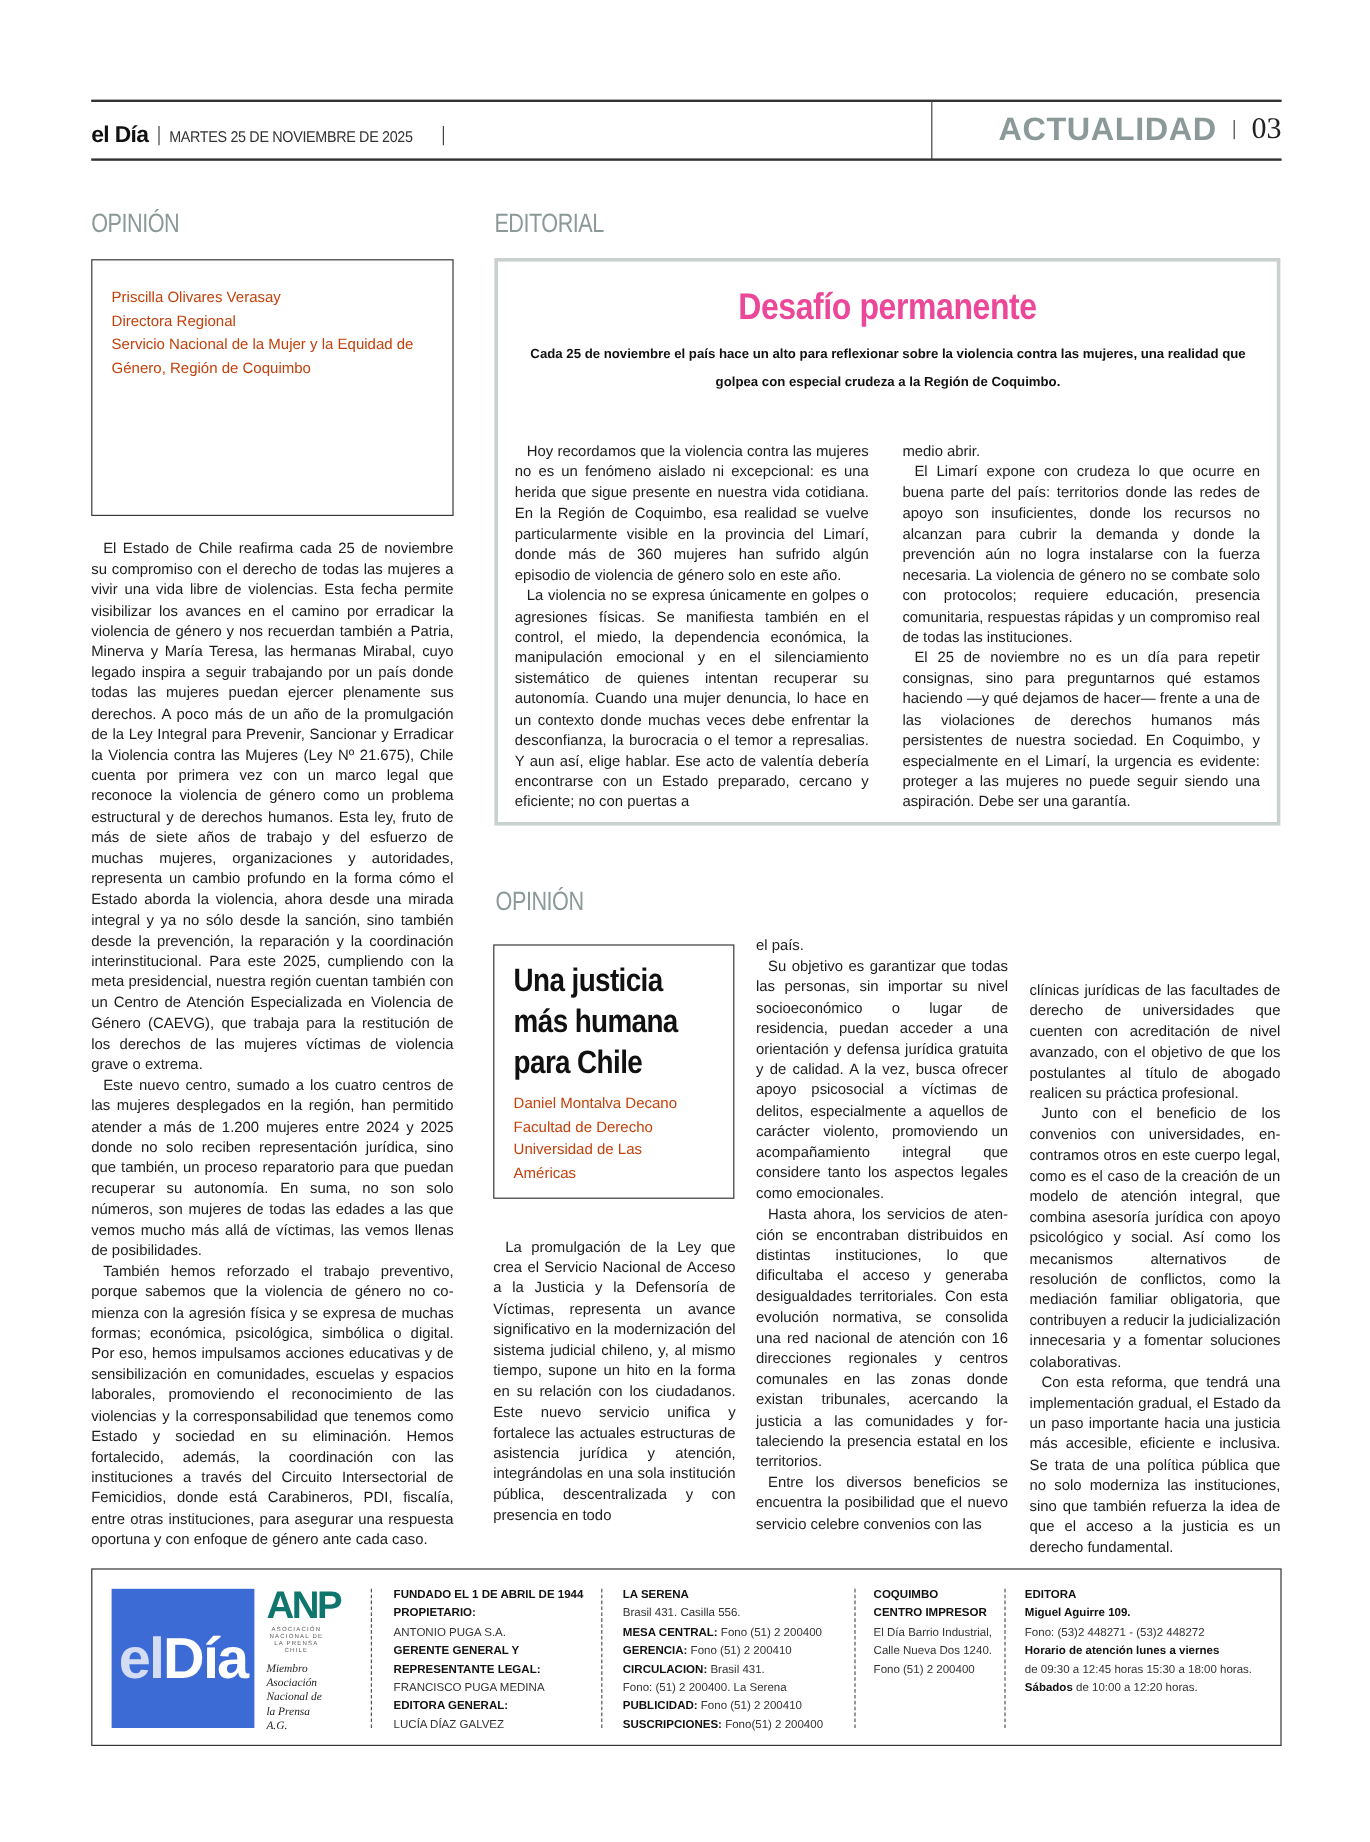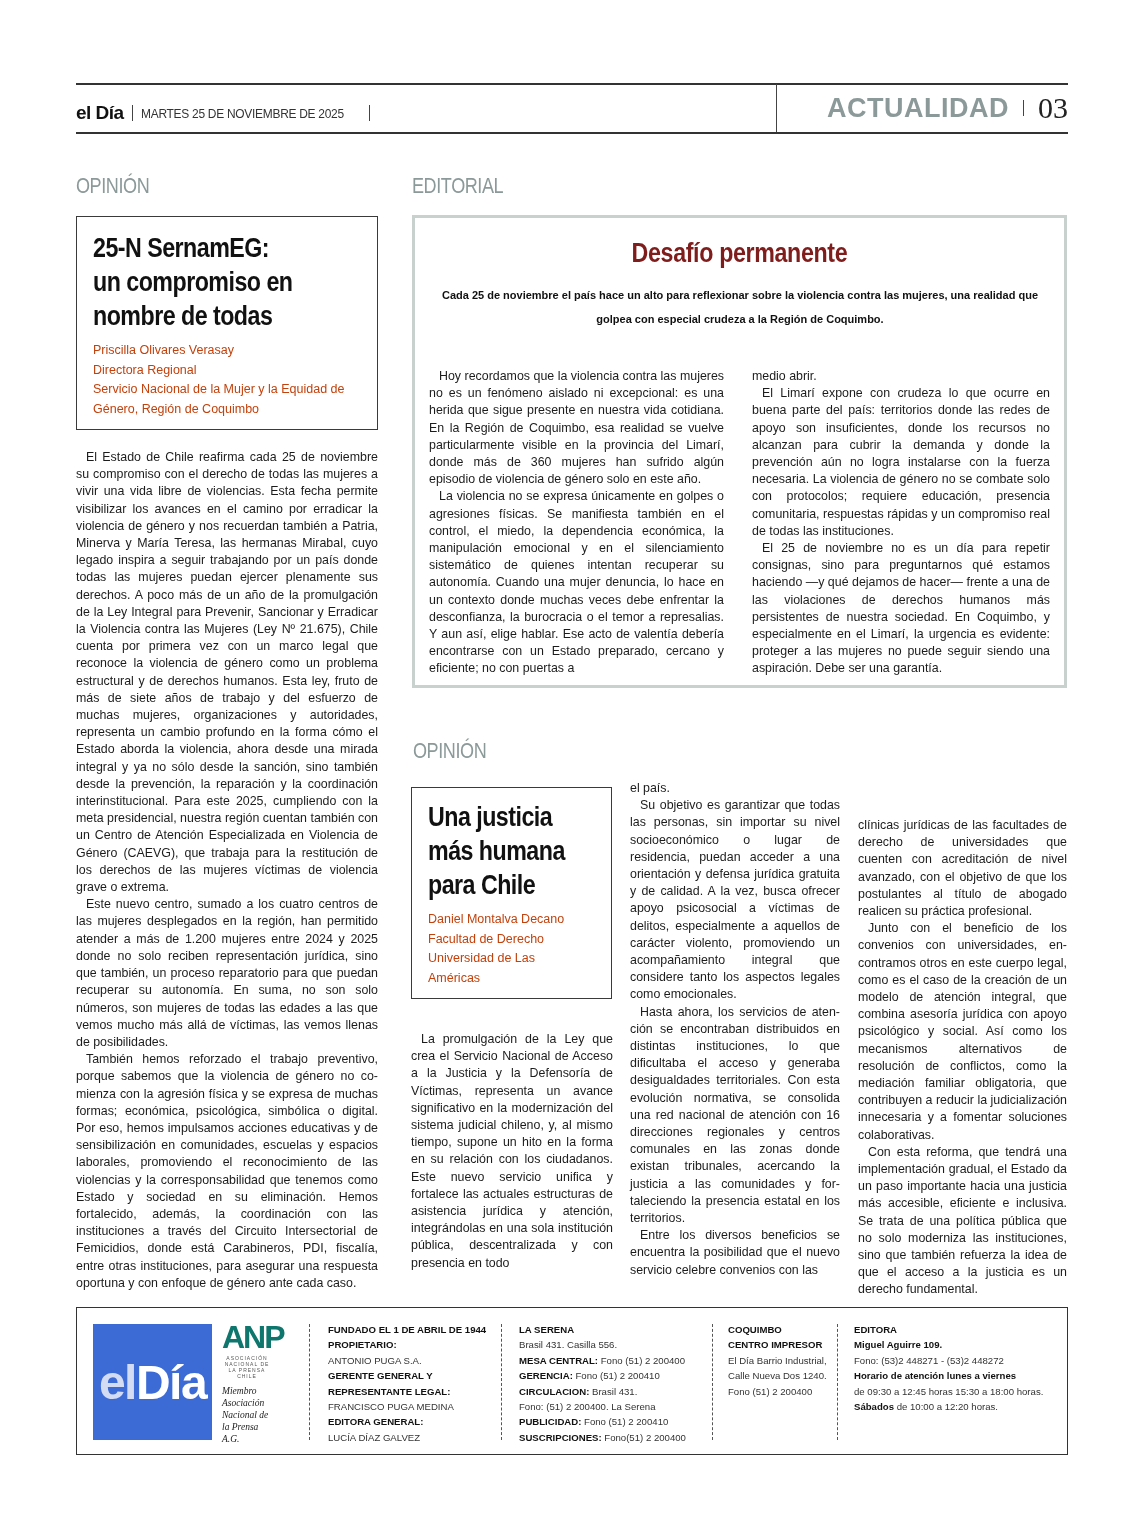--- a/index.html
+++ b/index.html
@@ -9,38 +9,38 @@
   
   .hdr-rule-top { position: absolute; left: 76px; top: 83px; width: 992px; height: 2px; background: #333; }
   .hdr-rule-bot { position: absolute; left: 76px; top: 132px; width: 992px; height: 2px; background: #333; }
   .hdr-vsep { position: absolute; left: 776px; top: 84px; width: 1px; height: 49px; background: #444; }
   .hdr-left { position: absolute; left: 76px; top: 100px; height: 26px; display: flex; align-items: center; gap: 8px; }
   .brand-small { font-family: "Liberation Sans", sans-serif; font-weight: 700; font-size: 19px; letter-spacing: -0.5px; color: #111; }
   .pipe { display: inline-block; width: 1px; height: 16px; background: #444; }
   .hdr-date { font-family: "Liberation Sans Narrow", "Liberation Sans", sans-serif; font-size: 13px; color: #333; letter-spacing: -0.3px; transform: scaleX(0.92); transform-origin: left center; }
   .hdr-right { position: absolute; right: 74px; top: 90px; height: 36px; display: flex; align-items: center; gap: 14px; }
   .section-name { font-family: "Liberation Sans", sans-serif; font-weight: 700; font-size: 27px; color: #8b9998; letter-spacing: 0.5px; }
-  .page-num { font-family: "Liberation Serif", serif; font-size: 30px; color: #222; }
+  .page-num { font-family: "Liberation Serif", serif; font-size: 25px; color: #222; }
 
   
   .kicker { position: absolute; font-family: "Liberation Sans", sans-serif; font-size: 22px; color: #8b9998; letter-spacing: -0.5px; transform: scaleX(0.82); transform-origin: left top; }
 
   
   .op-box { position: absolute; border: 1.5px solid #3a3a3a; background: #fff; }
   .op-title { font-family: "Liberation Sans", sans-serif; font-weight: 700; font-size: 27px; line-height: 34px; color: #111; letter-spacing: -0.6px; transform: scaleX(0.86); transform-origin: left top; white-space: nowrap; }
   .op-byline { font-family: "Liberation Sans", sans-serif; font-size: 12.5px; line-height: 19.5px; color: #c2410c; margin-top: 8px; }
 
   
   .col { position: absolute; font-family: "Liberation Sans", sans-serif; font-size: 12.4px; line-height: 17.2px; color: #1c1c1c; text-align: justify; hyphens: manual; }
   .col p { text-indent: 10px; }
   .col p.cont { text-indent: 0; }
 
   
   .ed-box { position: absolute; left: 412px; top: 215px; width: 655px; height: 473px; border: 3px solid #c9d1cf; background: #fff; }
-  .ed-title { position: absolute; left: 0; top: 20px; width: 100%; text-align: center; font-family: "Liberation Sans", sans-serif; font-weight: 700; font-size: 27px; color: #7f1d1d; letter-spacing: -0.4px; }
+  .ed-title { position: absolute; left: 0; top: 20px; width: 100%; text-align: center; font-family: "Liberation Sans", sans-serif; font-weight: 700; font-size: 31px; color: #ec4899; letter-spacing: -0.4px; }
   .ed-title span { display: inline-block; transform: scaleX(0.86); }
   .ed-deck { position: absolute; left: 20px; top: 66px; width: 610px; text-align: center; font-family: "Liberation Sans", sans-serif; font-weight: 700; font-size: 11px; line-height: 23.5px; color: #111; }
 
   
   .footer { position: absolute; left: 76px; top: 1307px; width: 992px; height: 148px; border: 1.5px solid #333; background: #fff; }
   .logo-box { position: absolute; left: 16px; top: 16px; width: 119px; height: 116px; background: #3c6bd6; display: flex; align-items: center; justify-content: center; }
   .logo-box span { font-family: "Liberation Sans", sans-serif; font-weight: 700; font-size: 48px; letter-spacing: -1.5px; }
   .logo-el { color: #d4dcf3; }
   .logo-dia { color: #ffffff; }
   .anp { position: absolute; left: 145px; top: 14px; width: 70px; }
@@ -64,25 +64,20 @@
 <div class="hdr-vsep"></div>
 <div class="hdr-right">
   <span class="section-name">ACTUALIDAD</span>
   <span class="pipe"></span>
   <span class="page-num">03</span>
 </div>
 <div class="hdr-rule-bot"></div>
 
 <div class="kicker" style="left:76px; top:173px;">OPINIÓN</div>
 <div class="op-box" style="left:76px; top:216px; width:302px; height:214px; padding:14px 16px;">
-  <div>
-    <div class="op-title">25-N SernamEG:</div>
-    <div class="op-title">un compromiso en</div>
-    <div class="op-title">nombre de todas</div>
-  </div>
   <div class="op-byline">
     <div>Priscilla Olivares Verasay</div>
     <div>Directora Regional</div>
     <div>Servicio Nacional de la Mujer y la Equidad de</div>
     <div>Género, Región de Coquimbo</div>
   </div>
 </div>
 <div class="col" style="left:76px; top:449px; width:302px;">
   <p>El Estado de Chile reafirma cada 25 de noviembre su compromiso con el derecho de todas las mujeres a vivir una vida libre de violencias. Esta fecha permite visibilizar los avances en el camino por erradicar la violencia de género y nos recuerdan también a Patria, Minerva y María Teresa, las hermanas Mirabal, cuyo legado inspira a seguir trabajando por un país donde todas las mujeres puedan ejercer plenamente sus derechos.  A poco más de un año de la promulgación de la Ley Integral para Prevenir, Sancionar y Erradicar la Violencia contra las Mujeres (Ley Nº 21.675), Chile cuenta por primera vez con un marco legal que reconoce la violencia de género como un problema estructural y de derechos humanos. Esta ley, fruto de más de siete años de trabajo y del esfuerzo de muchas mujeres, organizaciones y autoridades, representa un cambio profundo en la forma cómo el Estado aborda la violencia, ahora desde una mirada integral y ya no sólo desde la sanción, sino también desde la prevención, la reparación y la coordinación interinstitucional. Para este 2025, cumpliendo con la meta presidencial, nuestra región cuentan también con un Centro de Atención Especializada en Violencia de Género (CAEVG), que trabaja para la restitución de los derechos de las mujeres víctimas de violencia grave o extrema.</p>
   <p>Este nuevo centro, sumado a los cuatro centros de las mujeres desplegados en la región, han permitido atender a más de 1.200 mujeres entre 2024 y 2025 donde no solo reciben representación jurídica, sino que también, un proceso reparatorio para que puedan recuperar su autonomía. En suma, no son solo números, son mujeres de todas las edades a las que vemos mucho más allá de víctimas, las vemos llenas de posibilidades.</p>

